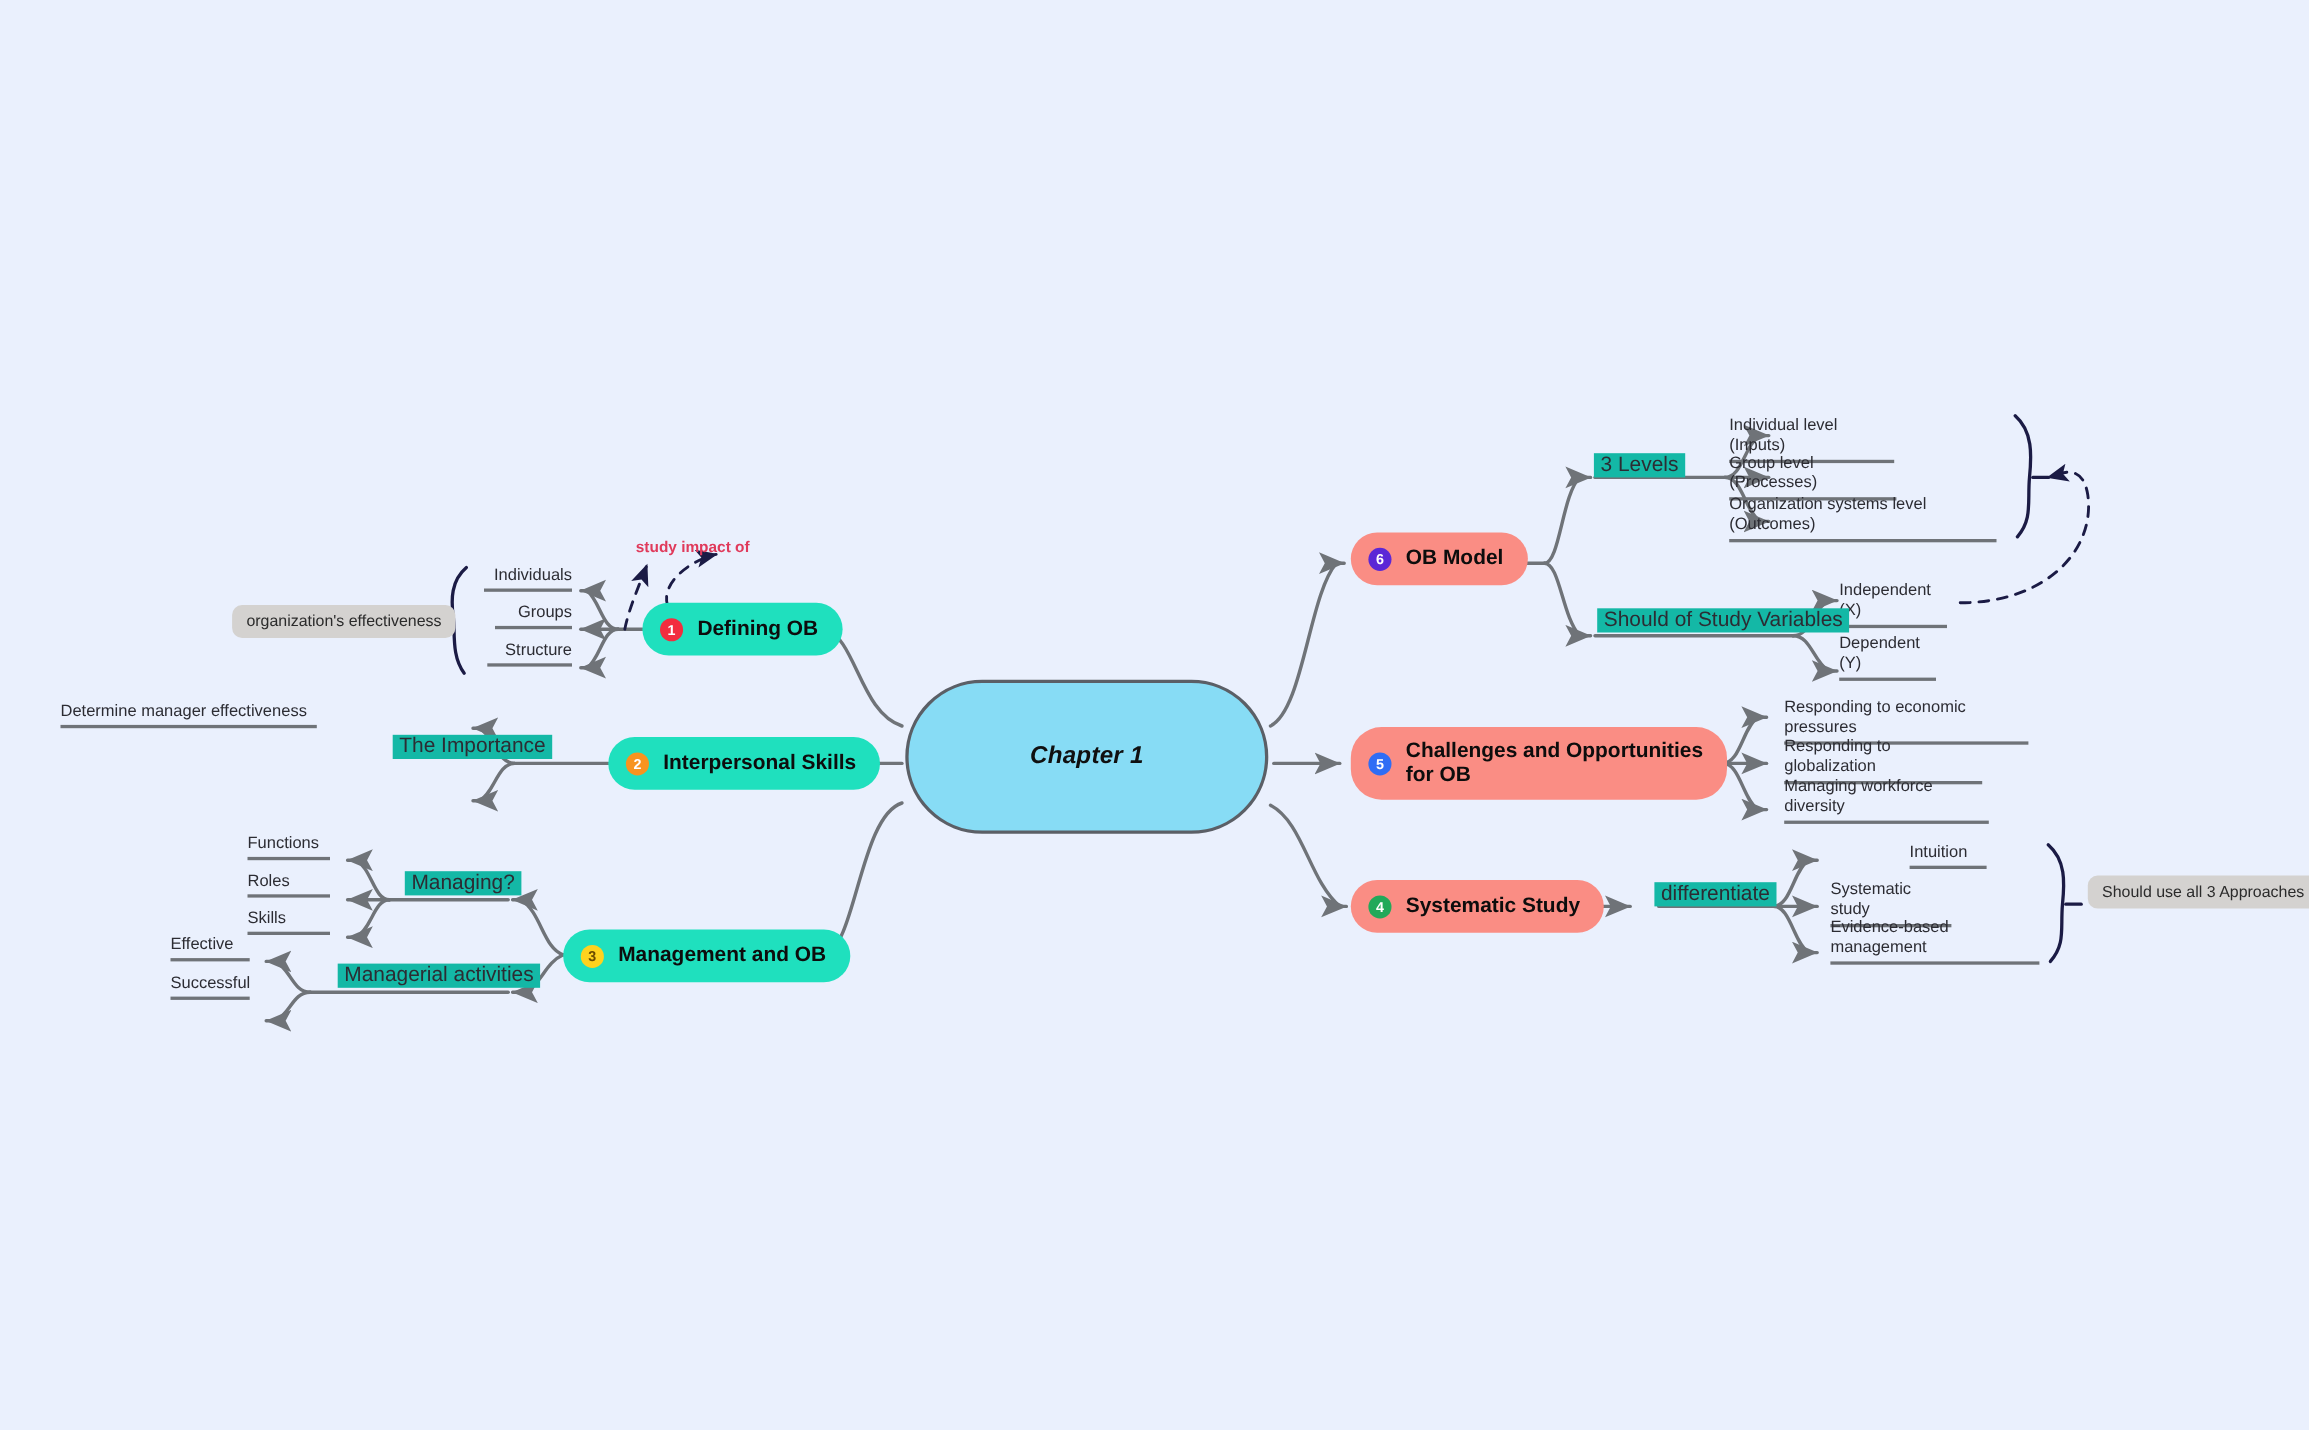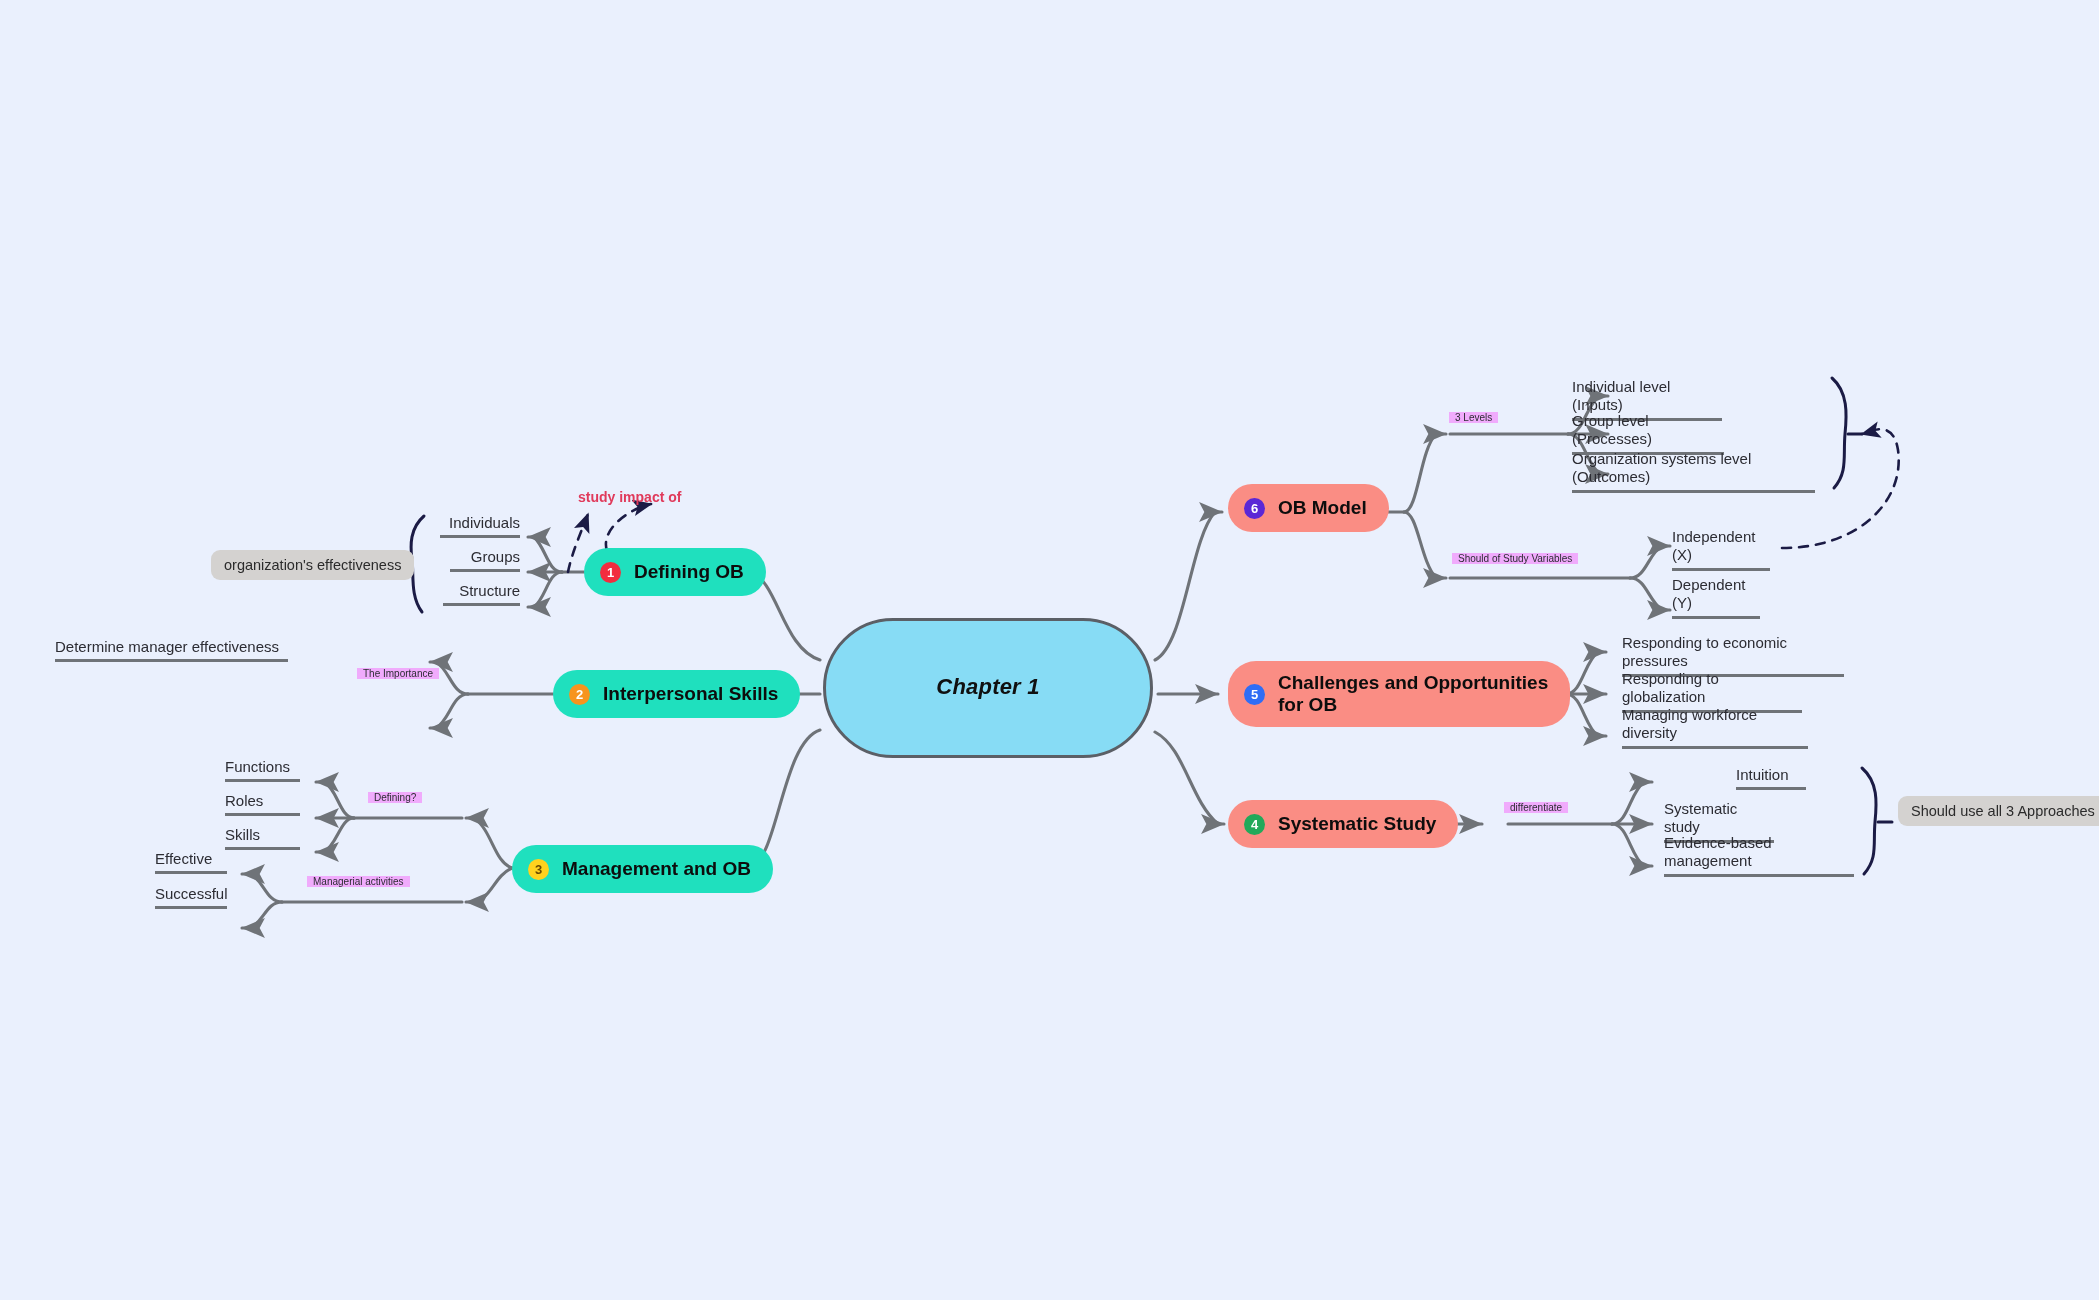--- a/index.html
+++ b/index.html
@@ -100,23 +100,23 @@
     padding-bottom: 3px;
     line-height: 1.22;
     white-space: pre-line;
     z-index: 4;
   }
   .leaf.r { text-align: right; }
 
   
   .midlabel {
     position: absolute;
-    font-size: 10px;
+    font-size: 19px;
     color: #2c2c33;
-    background: #f0abfc;
+    background: #14b8a6;
     padding: 0 6px;
     z-index: 5;
     white-space: nowrap;
   }
 
   
   .tag {
     position: absolute;
     background: #d4d2d0;
     color: #2b2b2b;
@@ -271,21 +271,21 @@
 
   <div class="midlabel" style="left:357px; top:668px;">The Importance</div>
 
   <div class="leaf" style="left:55px; top:638px; width:233px;">Determine manager effectiveness</div>
 
   <div class="pill teal" style="left:512px; top:845px; height:48px;">
     <span class="badge" style="background:#ffd21e; color:#6a4a00;">3</span>
     <span class="plabel">Management and OB</span>
   </div>
 
-  <div class="midlabel" style="left:368px; top:792px;">Defining?</div>
+  <div class="midlabel" style="left:368px; top:792px;">Managing?</div>
   <div class="leaf" style="left:225px; top:758px; width:75px;">Functions</div>
   <div class="leaf" style="left:225px; top:792px; width:75px;">Roles</div>
   <div class="leaf" style="left:225px; top:826px; width:75px;">Skills</div>
 
   <div class="midlabel" style="left:307px; top:876px;">Managerial activities</div>
   <div class="leaf" style="left:155px; top:850px; width:72px;">Effective</div>
   <div class="leaf" style="left:155px; top:885px; width:72px;">Successful</div>
 
   <div class="pill salmon" style="left:1228px; top:484px; height:48px;">
     <span class="badge" style="background:#5b27d6">6</span>

